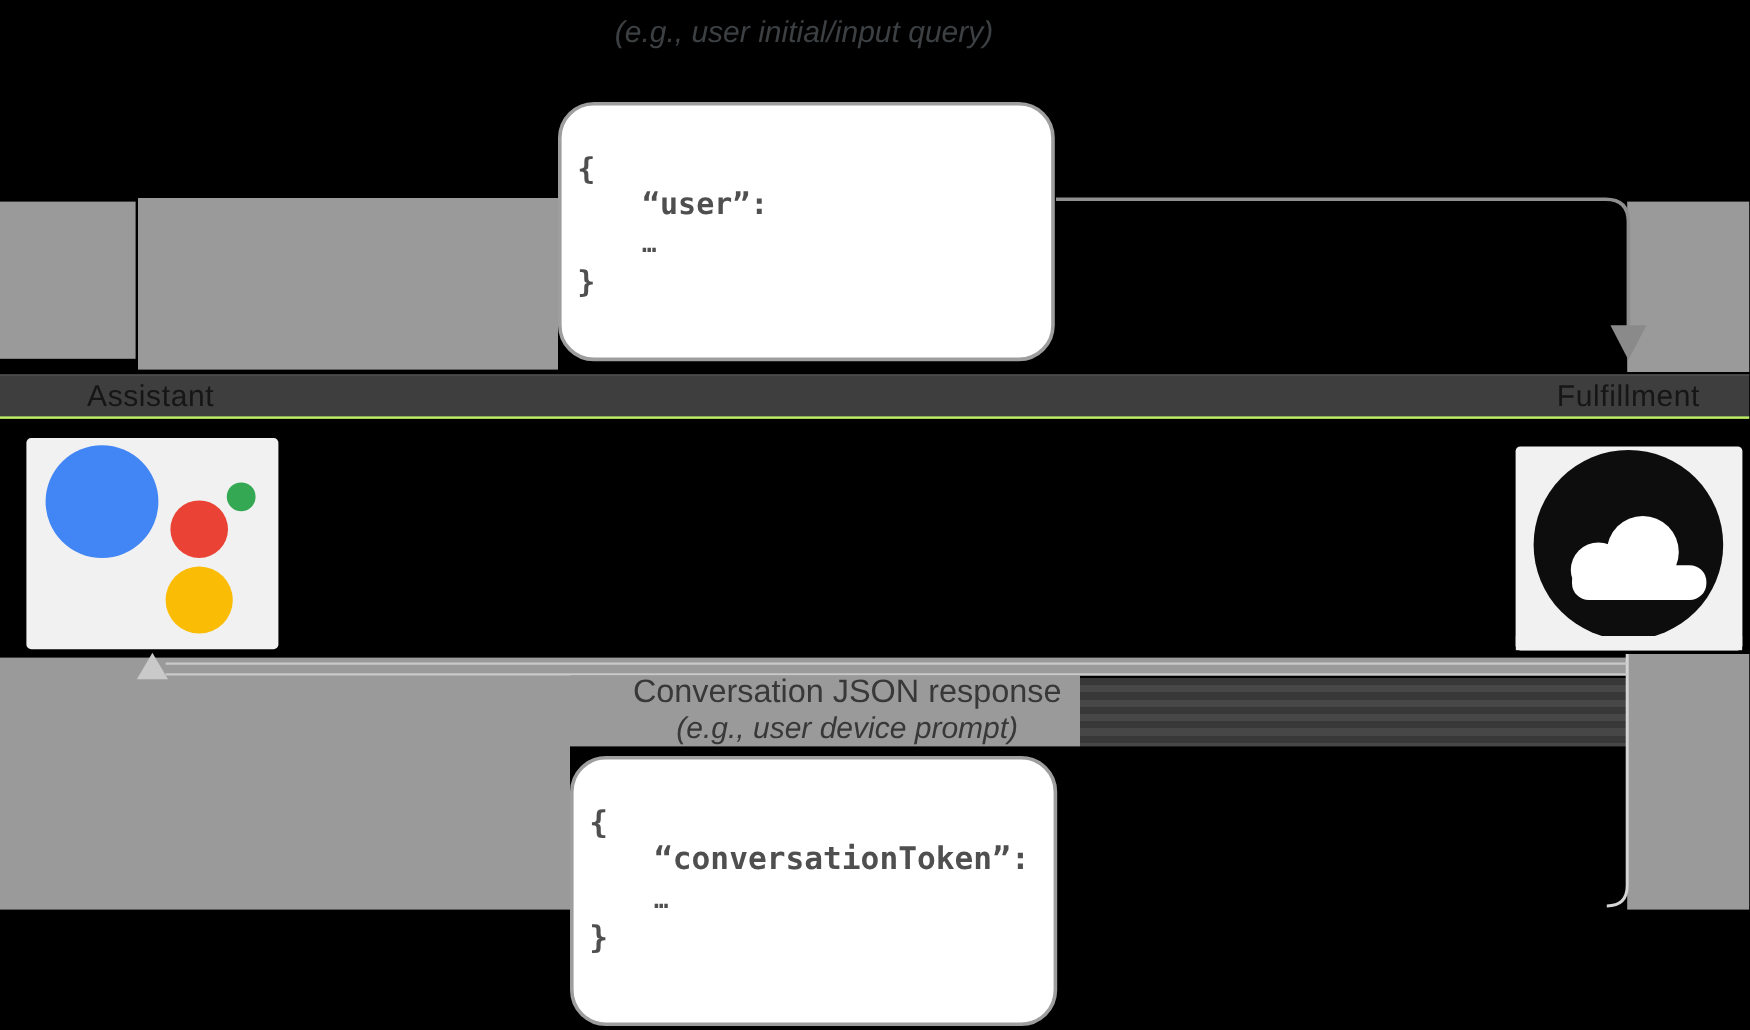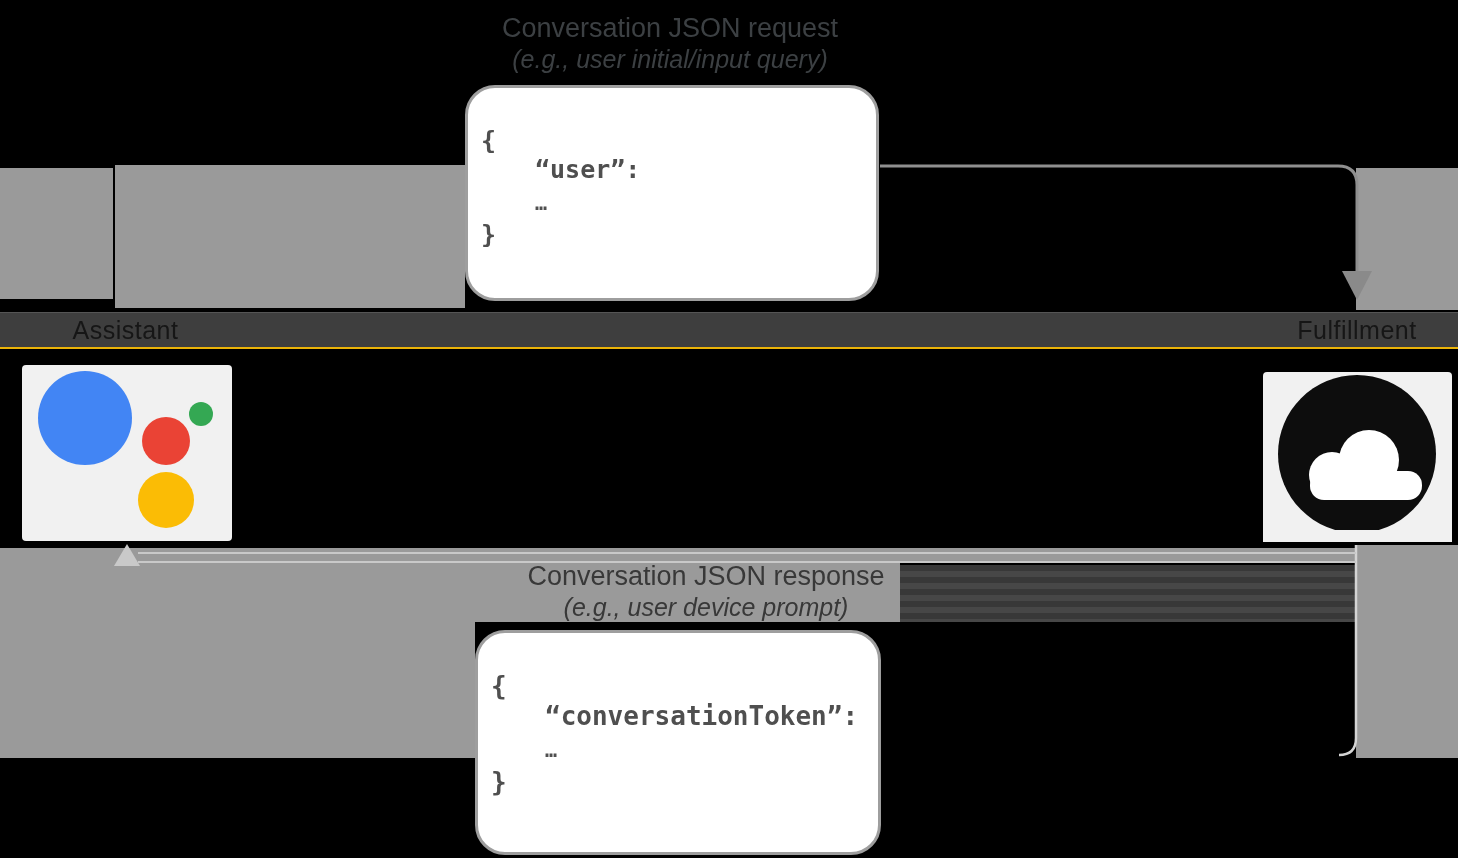--- a/index.html
+++ b/index.html
@@ -5,21 +5,21 @@
   html,body{margin:0;padding:0;background:#000;}
   .canvas{
     position:relative;width:1458px;height:858px;overflow:hidden;
     background:#000;font-family:"Liberation Sans",sans-serif;
   }
   
   .gray{position:absolute;background:#9a9a9a;}
   
   .label-band{
     position:absolute;left:0;top:312px;width:1458px;height:34px;
-    background:#3e3e3e;border-top:1px solid #555;border-bottom:2px solid #eab308;
+    background:#3e3e3e;border-top:1px solid #555;border-bottom:2px solid #bef264;
     z-index:4;
   }
   .entity-label{
     position:absolute;top:0;height:34px;line-height:34px;text-align:center;
     font-size:25px;color:#161616;letter-spacing:0.5px;
   }
   .label-assistant{left:38px;width:175px;}
   .label-fulfillment{left:1268px;width:178px;}
   
   .dark-strip{
@@ -72,21 +72,20 @@
     <path d="M 880 166 H 1338 Q 1357 166 1357 185 V 272" fill="none" stroke="#8f8f8f" stroke-width="3"></path>
     <polygon points="1342,271 1372,271 1357,300" fill="#8a8a8a"></polygon>
 
     <path d="M 1356 545 V 738 Q 1356 755 1339 755" fill="none" stroke="#d4d4d4" stroke-width="2.5"></path>
     <line x1="138" y1="553" x2="1356" y2="553" stroke="#c9c9c9" stroke-width="2"></line>
     <line x1="138" y1="562" x2="1356" y2="562" stroke="#c9c9c9" stroke-width="2"></line>
     <polygon points="114,566 140,566 127,544" fill="#c9c9c9"></polygon>
   </svg>
 
   <div class="flow-title title-request">
-    <div class="t1">Conversation JSON request</div>
     <div class="t2">(e.g., user initial/input query)</div>
   </div>
 
   <div class="json-box box-request">
     <div class="json-line">{</div>
     <div class="json-line indent">“user”:</div>
     <div class="json-line indent dots">…</div>
     <div class="json-line close">}</div>
   </div>
 

